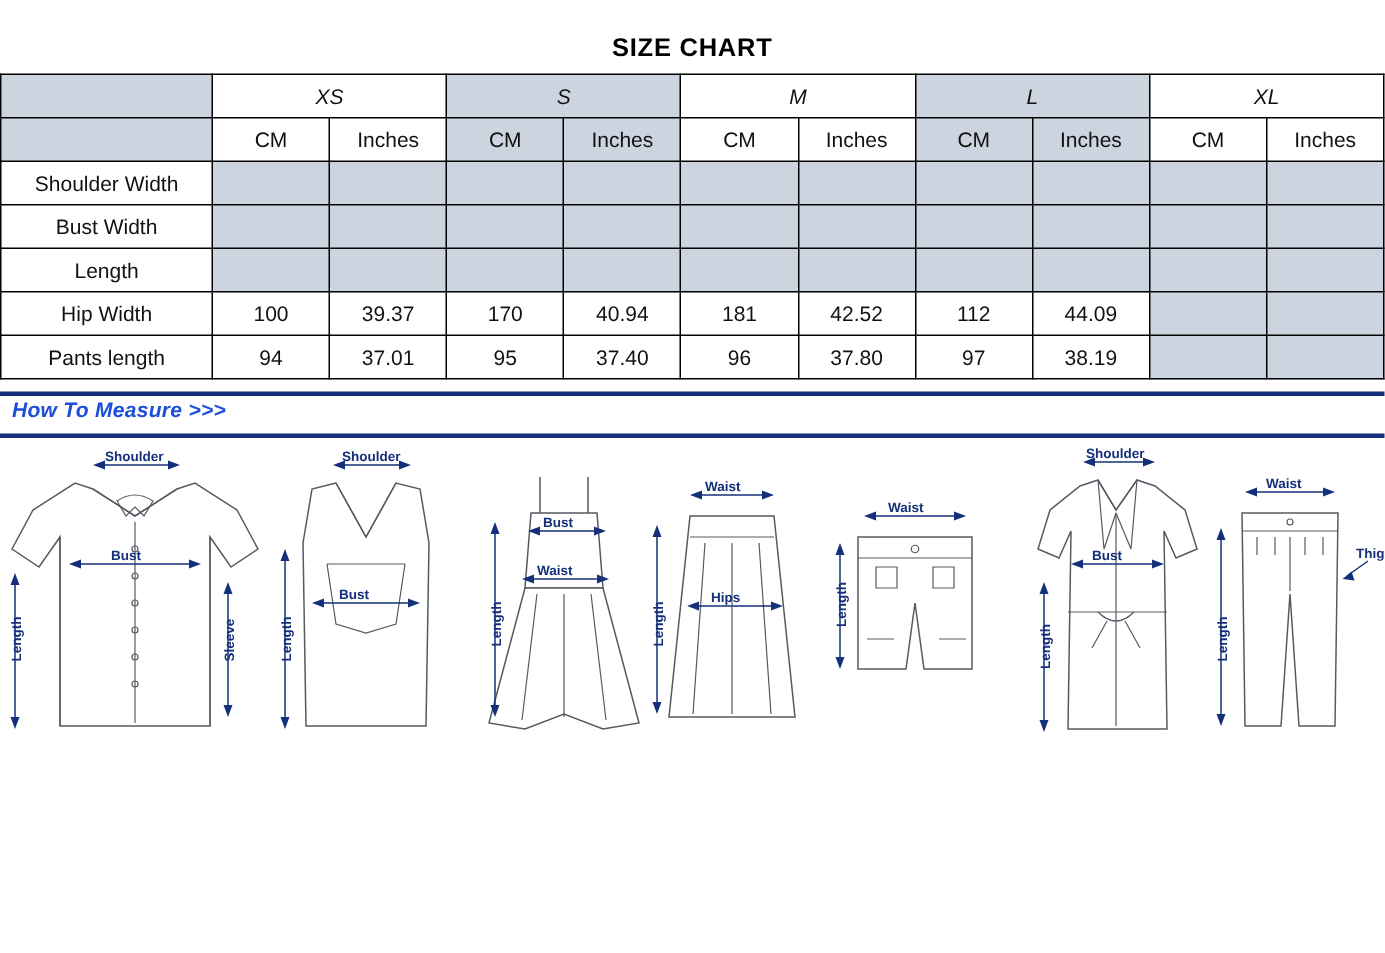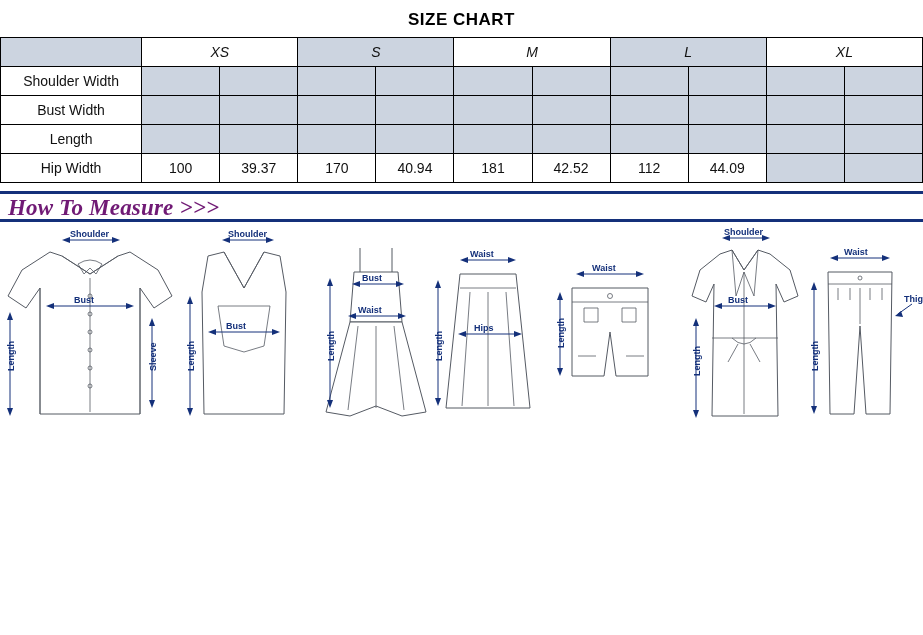--- a/index.html
+++ b/index.html
@@ -17,21 +17,21 @@
   .page {
     position: relative;
     width: 923px;
     height: 635px;
   }
   .chart-title {
     text-align: center;
     font-size: 17px;
     font-weight: bold;
     letter-spacing: 0.5px;
-    padding: 10px 0 7px 0;
+    padding: 22px 0 7px 0;
     color: #000;
   }
   table.size-chart {
     border-collapse: collapse;
     width: 923px;
     table-layout: fixed;
   }
   table.size-chart td, table.size-chart th {
     border: 1px solid #000000;
     text-align: center;
@@ -69,25 +69,25 @@
     margin-top: 8px;
     border-top: 3px solid #14307a;
     border-bottom: 3px solid #14307a;
     height: 25px;
     position: relative;
   }
   .how-text {
     position: absolute;
     left: 8px;
     top: 1px;
-    font-family: Liberation Serif, serif;
+    font-family: Liberation Sans, sans-serif;
     font-weight: bold;
     font-style: italic;
-    font-size: 23px;
-    color: #701a75;
+    font-size: 14px;
+    color: #1d4ed8;
     letter-spacing: 0.2px;
   }
   .figures {
     position: relative;
     width: 923px;
     height: 200px;
     margin-top: 4px;
   }
   .fig {
     position: absolute;
@@ -140,20 +140,33 @@
     </colgroup>
     <thead>
       <tr>
         <th class="shade"></th>
         <th class="size-head" colspan="2">XS</th>
         <th class="size-head shade" colspan="2">S</th>
         <th class="size-head" colspan="2">M</th>
         <th class="size-head shade" colspan="2">L</th>
         <th class="size-head" colspan="2">XL</th>
       </tr>
+      <tr>
+        <th class="shade"></th>
+        <th class="unit-head">CM</th>
+        <th class="unit-head">Inches</th>
+        <th class="unit-head shade">CM</th>
+        <th class="unit-head shade">Inches</th>
+        <th class="unit-head">CM</th>
+        <th class="unit-head">Inches</th>
+        <th class="unit-head shade">CM</th>
+        <th class="unit-head shade">Inches</th>
+        <th class="unit-head">CM</th>
+        <th class="unit-head">Inches</th>
+      </tr>
     </thead>
     <tbody>
       <tr>
         <td class="rowlabel">Shoulder Width</td>
         <td class="val shade"></td>
         <td class="val shade"></td>
         <td class="val shade"></td>
         <td class="val shade"></td>
         <td class="val shade"></td>
         <td class="val shade"></td>
@@ -191,20 +204,33 @@
       <tr>
         <td class="rowlabel">Hip Width</td>
         <td class="val">100</td>
         <td class="val">39.37</td>
         <td class="val">170</td>
         <td class="val">40.94</td>
         <td class="val">181</td>
         <td class="val">42.52</td>
         <td class="val">112</td>
         <td class="val">44.09</td>
+        <td class="val shade"></td>
+        <td class="val shade"></td>
+      </tr>
+      <tr>
+        <td class="rowlabel">Pants length</td>
+        <td class="val">94</td>
+        <td class="val">37.01</td>
+        <td class="val">95</td>
+        <td class="val">37.40</td>
+        <td class="val">96</td>
+        <td class="val">37.80</td>
+        <td class="val">97</td>
+        <td class="val">38.19</td>
         <td class="val shade"></td>
         <td class="val shade"></td>
       </tr>
     </tbody>
   </table>
 
   <div class="how-bar">
     <div class="how-text">How To Measure &gt;&gt;&gt;</div>
   </div>
 

